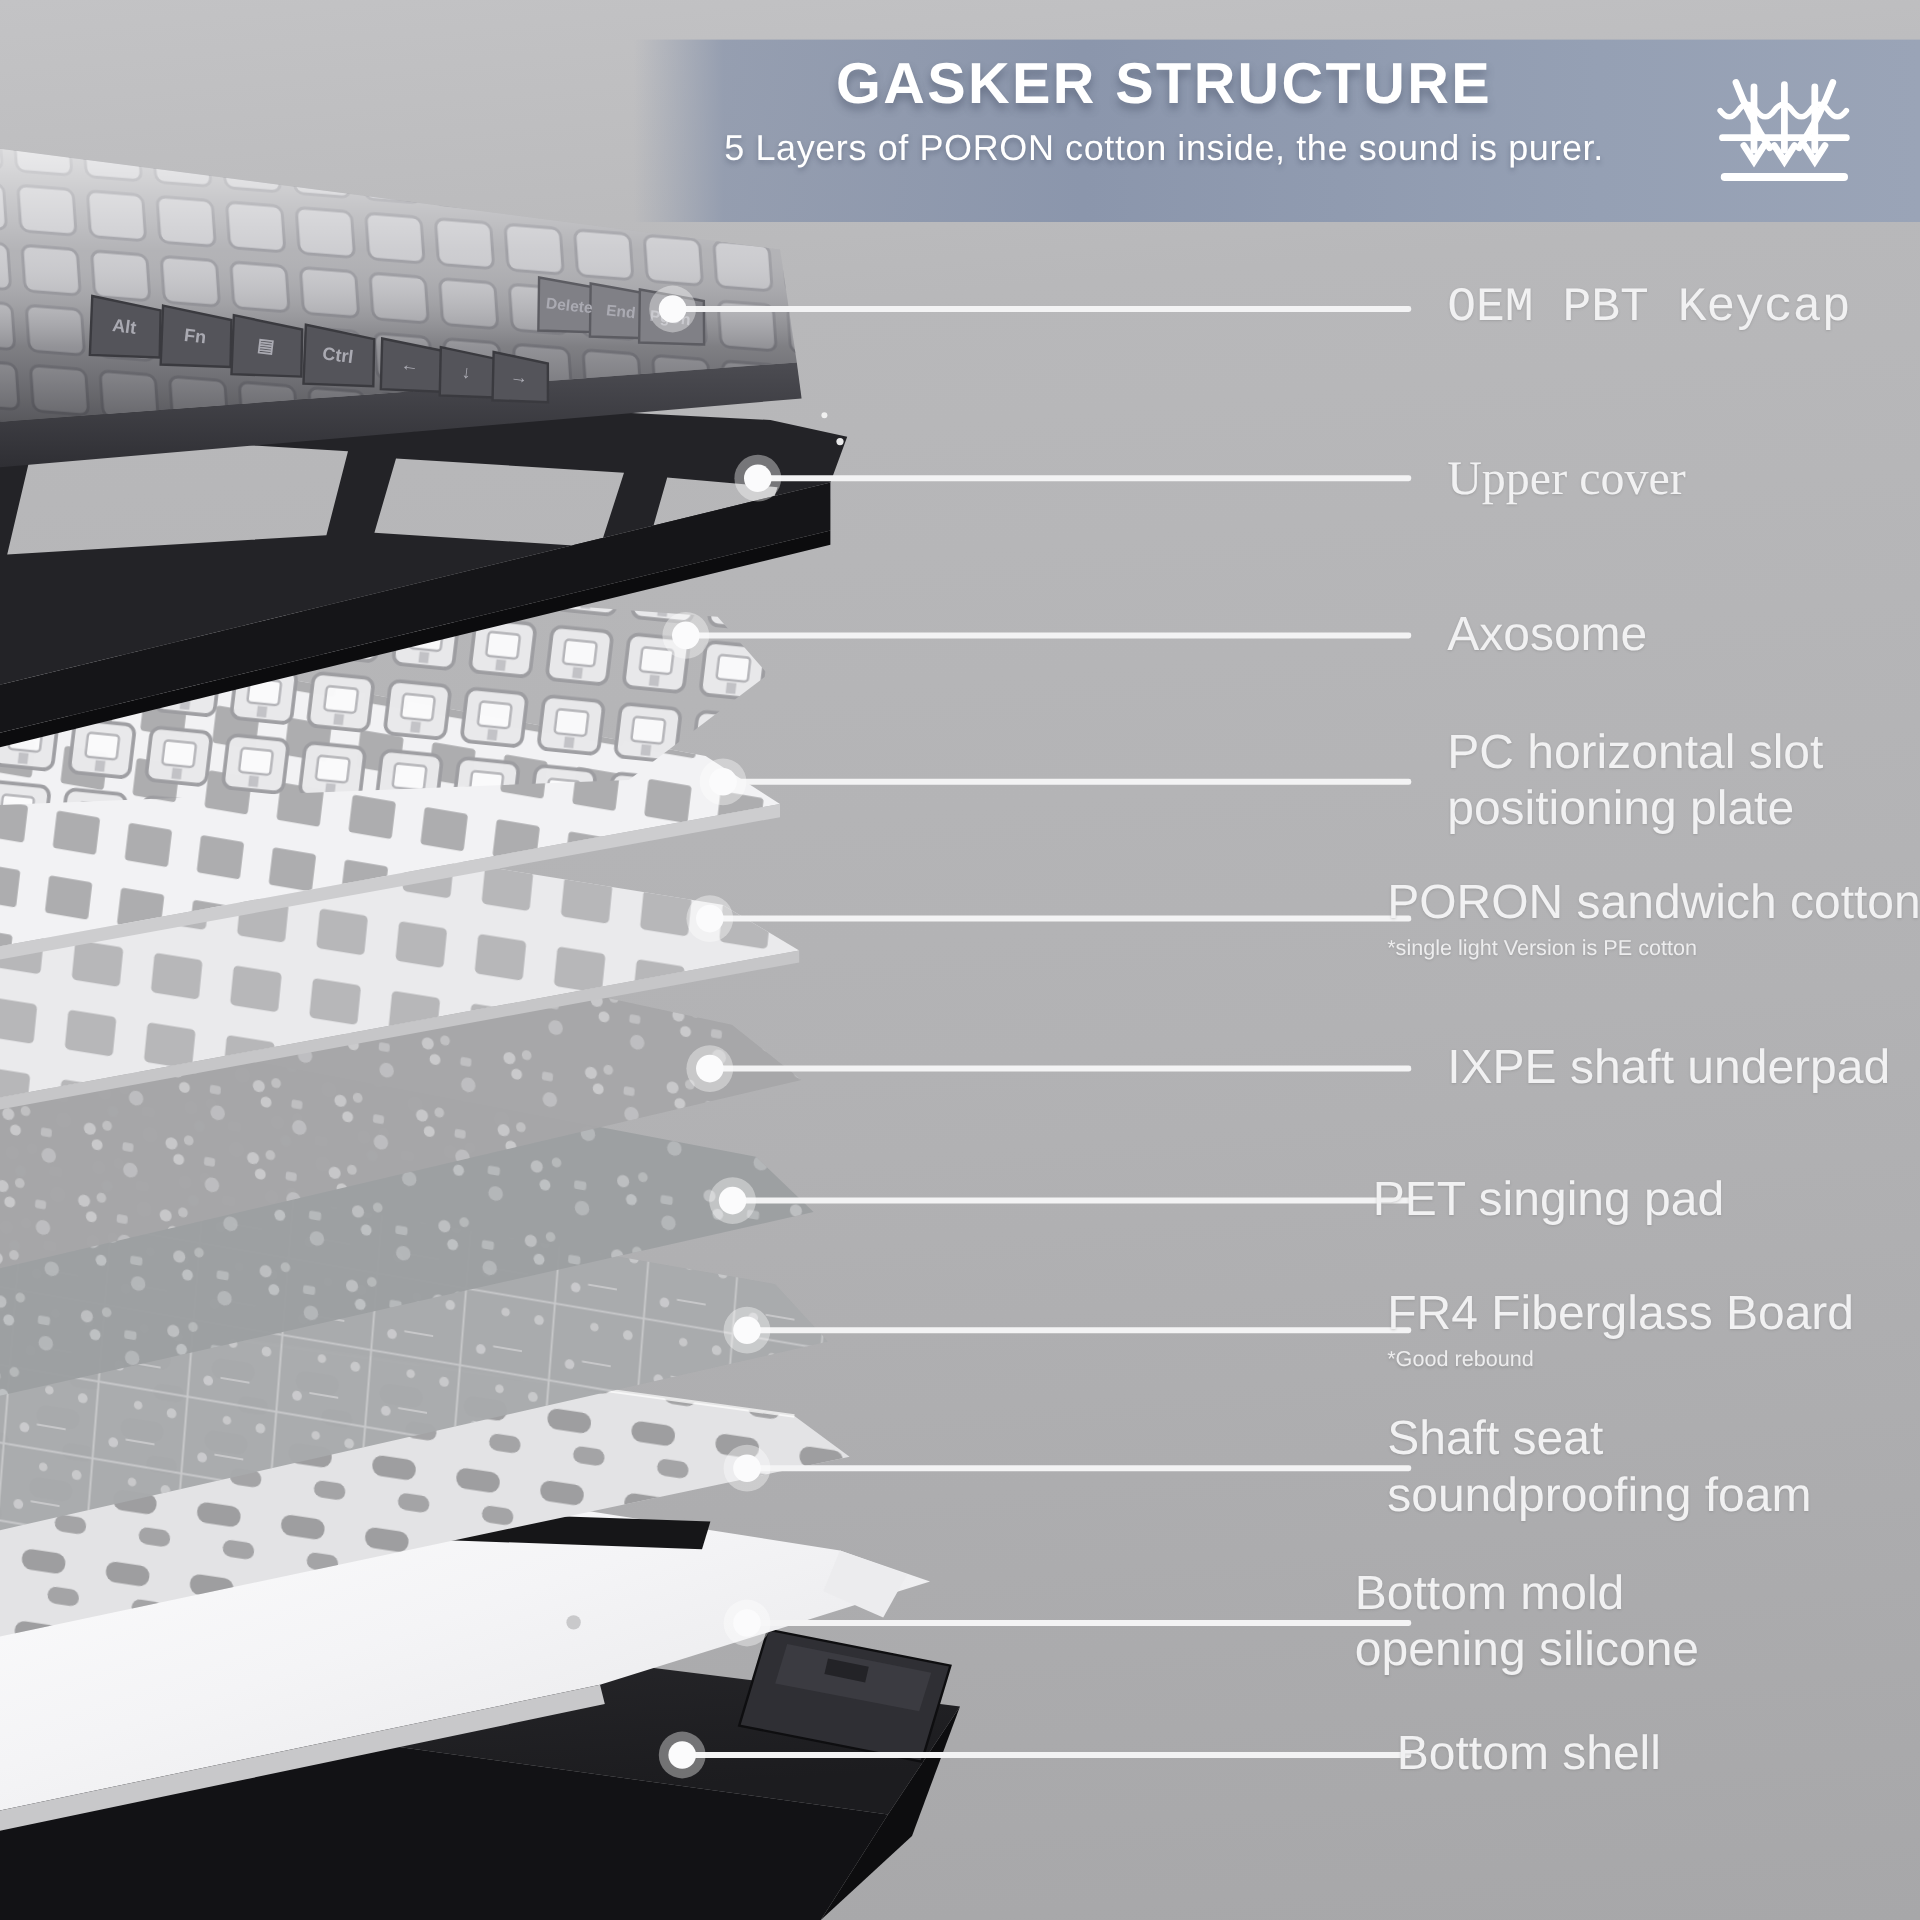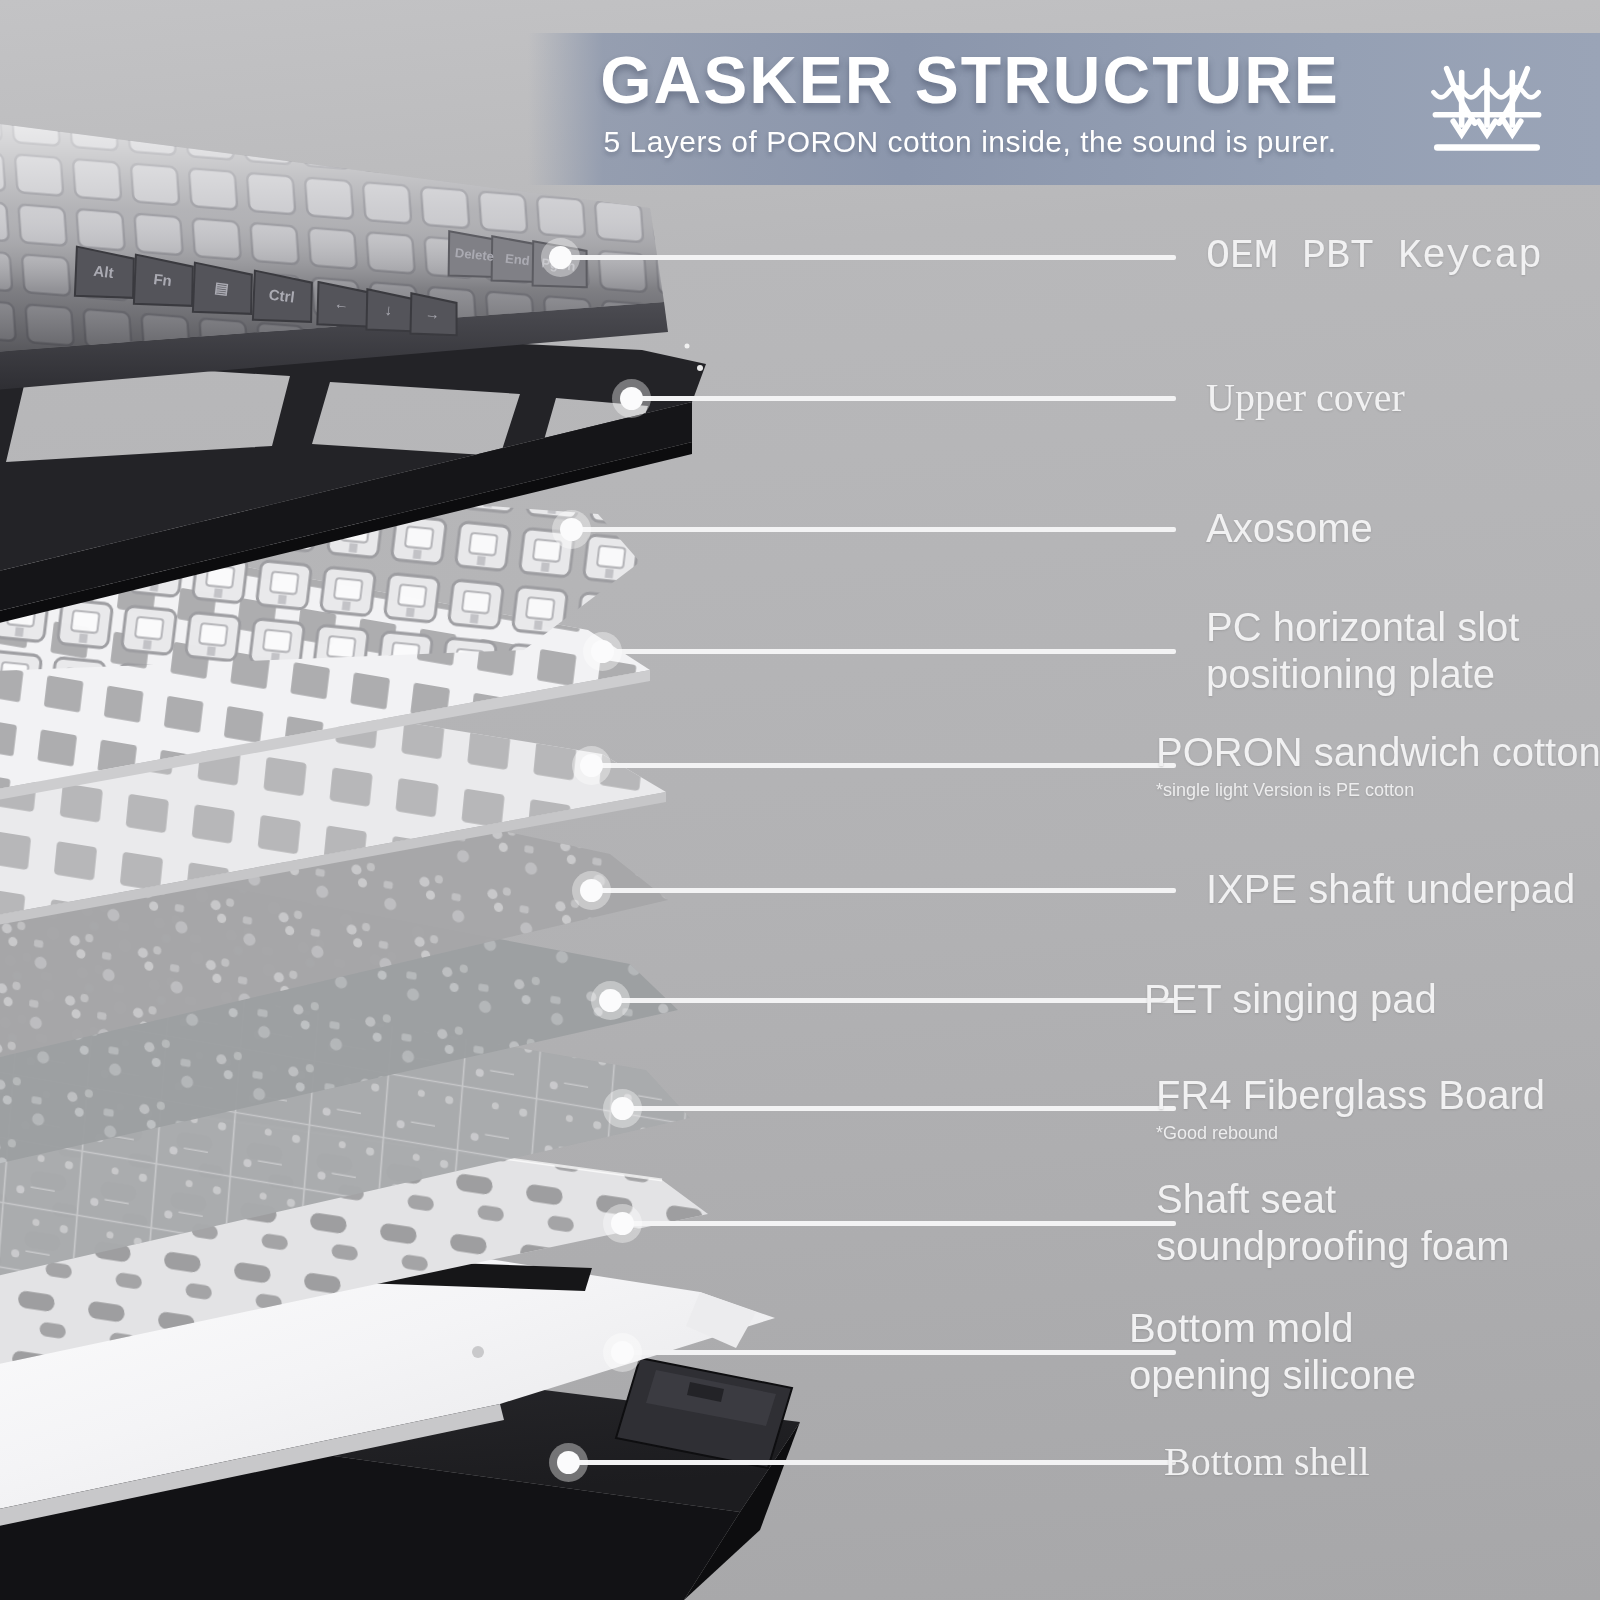--- a/index.html
+++ b/index.html
@@ -9,21 +9,21 @@
     background:linear-gradient(175deg,#c3c3c5 0%,#b8b8ba 18%,#b2b2b4 55%,#a7a7a9 100%);
   }
   .artwork{position:absolute;left:0;top:0;width:1600px;height:1600px;}
   
   .banner{
     position:absolute;left:528px;right:0;top:33px;height:152px;
     background:linear-gradient(to right,rgba(139,150,172,0) 0%,rgba(139,150,172,.8) 7%,#8b96ac 35%,#95a0b4 75%,#9aa4b7 100%);
   }
   .banner-text{position:absolute;left:42px;top:0;width:800px;text-align:center;color:#ffffff;}
   .banner-title{
-    margin:0;padding-top:14px;font-size:66px;line-height:1.0;font-weight:bold;letter-spacing:2px;
+    margin:0;padding-top:14px;font-size:48px;line-height:1.0;font-weight:bold;letter-spacing:2px;
     text-shadow:0 5px 7px rgba(62,72,94,.45);white-space:nowrap;
   }
   .banner-subtitle{
     margin:0;padding-top:12px;font-size:30px;font-weight:normal;letter-spacing:.5px;
     text-shadow:0 3px 4px rgba(62,72,94,.4);white-space:nowrap;
   }
   .banner-icon{position:absolute;right:52px;top:28px;width:122px;height:98px;}
   
   .callout{position:absolute;left:0;width:1600px;height:0;}
   .c-line{position:absolute;top:-2px;height:5px;background:#f3f3f4;border-radius:2px;}
@@ -304,19 +304,19 @@
       <div class="c-line" style="left:622px;width:554px;"></div>
       <div class="c-dot" style="left:611px;"></div>
       <div class="c-text" style="left:1129px;">
           <div class="c-label wrap" style="max-width:355px;">Bottom mold opening silicone</div>
         </div>
     </div>
 
     <div class="callout" style="top:1462px;">
       <div class="c-line" style="left:568px;width:608px;"></div>
       <div class="c-dot" style="left:557px;"></div>
-      <div class="c-text" style="left:1164px;font-family:Liberation Serif, serif;">
+      <div class="c-text" style="left:1164px;">
           <div class="c-label">Bottom shell</div>
         </div>
     </div>
 
   </div>
 </div>
 
 </body></html>

